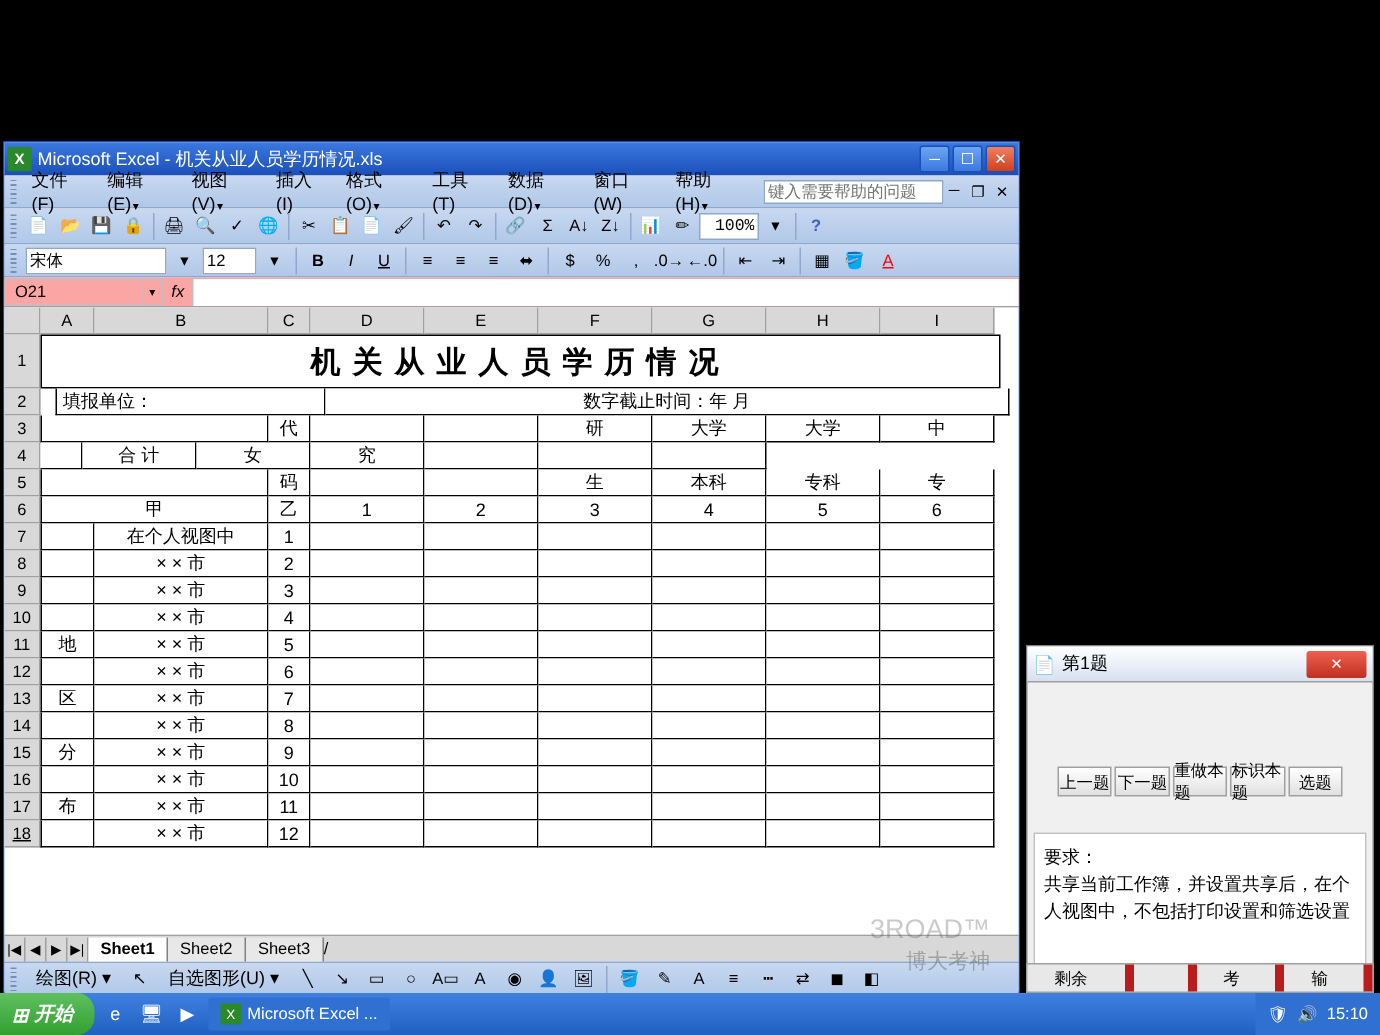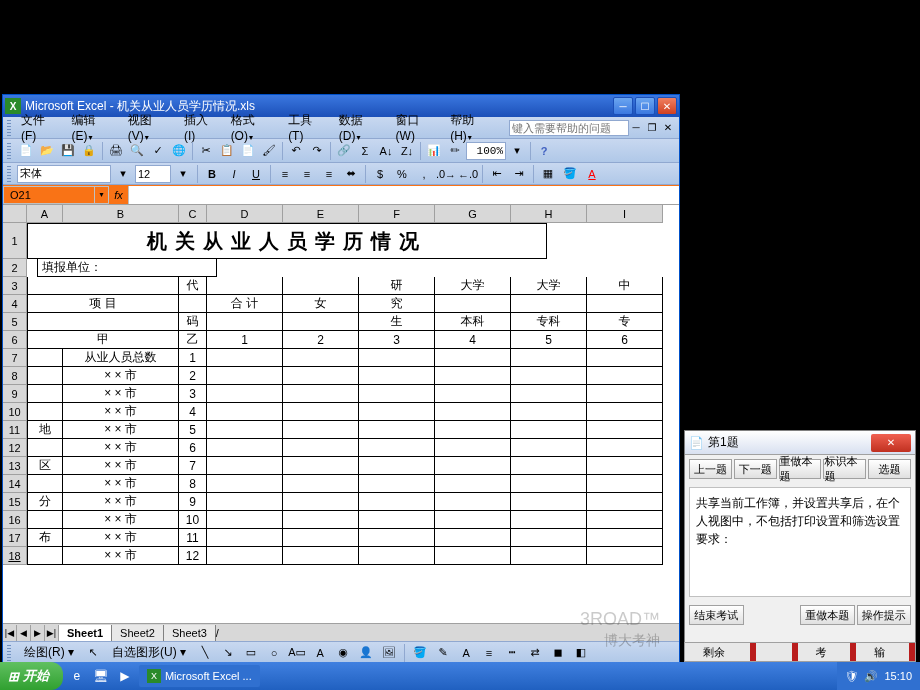--- a/index.html
+++ b/index.html
@@ -23,21 +23,21 @@
 
 .toolbar { height: 24px; background: linear-gradient(#c8d8f0, #b0c8e8); display: flex; align-items: center; padding: 0 4px; border-bottom: 1px solid #90a8d0; gap: 1px; overflow: hidden; }
 .tb-btn { width: 20px; height: 20px; border: 1px solid transparent; display: flex; align-items: center; justify-content: center; font-size: 11px; cursor: pointer; }
 .tb-sep { width: 1px; height: 18px; background: #90a8d0; margin: 0 2px; }
 .zoom-box { width: 40px; height: 18px; font-size: 11px; border: 1px solid #90a8d0; background: #fff; text-align: right; padding-right: 2px; font-family: Liberation Mono, monospace; }
 
 .format-bar { height: 22px; background: linear-gradient(#c8d8f0, #b0c8e8); display: flex; align-items: center; padding: 0 4px; border-bottom: 1px solid #90a8d0; gap: 2px; }
 .font-box { width: 94px; height: 18px; font-size: 11px; border: 1px solid #90a8d0; background: #fff; padding: 0 2px; }
 .size-box { width: 36px; height: 18px; font-size: 11px; border: 1px solid #90a8d0; background: #fff; padding: 0 2px; }
 
-.formula-bar { height: 20px; background: #f97316; display: flex; align-items: center; border-bottom: 1px solid #a0a0a0; }
+.formula-bar { height: 20px; background: #fca5a5; display: flex; align-items: center; border-bottom: 1px solid #a0a0a0; }
 .name-box { width: 92px; height: 18px; font-size: 11px; border: 1px solid #c0c0c0; padding: 0 6px; display: flex; align-items: center; }
 .name-dd { width: 14px; height: 18px; border: 1px solid #c0c0c0; border-left: none; display: flex; align-items: center; justify-content: center; font-size: 8px; cursor: pointer; }
 .fx-btn { width: 20px; height: 18px; font-style: italic; font-size: 11px; display: flex; align-items: center; justify-content: center; cursor: pointer; border-right: 1px solid #c0c0c0; }
 .formula-input { flex: 1; height: 18px; border: none; padding: 0 4px; font-size: 11px; }
 
 .sheet-area { position: relative; height: 418px; background: #fff; overflow: hidden; }
 .corner { position: absolute; left: 0; top: 0; width: 24px; height: 18px; background: #d8d8d8; border-right: 1px solid #a0a0a0; border-bottom: 1px solid #a0a0a0; }
 .col-headers { position: absolute; left: 24px; top: 0; height: 18px; display: flex; }
 .col-h { background: #d8d8d8; border-right: 1px solid #a0a0a0; border-bottom: 1px solid #a0a0a0; display: flex; align-items: center; justify-content: center; font-size: 11px; height: 18px; }
 .row-headers { position: absolute; left: 0; top: 18px; width: 24px; }
@@ -64,21 +64,21 @@
 
 .taskbar { position: absolute; left: 0; bottom: 0; width: 920px; height: 28px; background: linear-gradient(#4080e0, #2060c0); display: flex; align-items: center; }
 .start-btn { height: 28px; padding: 0 14px 0 8px; background: linear-gradient(#60c060, #30a030); color: #fff; font-size: 13px; font-weight: bold; font-style: italic; display: flex; align-items: center; border-radius: 0 12px 12px 0; cursor: pointer; gap: 4px; }
 .task-item { height: 22px; margin-left: 4px; padding: 0 8px; background: #3070d0; color: #fff; font-size: 11px; display: flex; align-items: center; border-radius: 2px; gap: 4px; cursor: pointer; }
 .ql-icon { width: 20px; height: 20px; margin-left: 4px; display: flex; align-items: center; justify-content: center; color: #fff; font-size: 12px; cursor: pointer; }
 .tray { margin-left: auto; height: 28px; background: #3070d0; padding: 0 8px; display: flex; align-items: center; color: #fff; font-size: 11px; gap: 6px; }
 
 .quiz-window { position: absolute; right: 4px; top: 430px; width: 232px; height: 230px; background: #f0f0f0; border: 1px solid #808080; box-shadow: 2px 2px 4px rgba(0,0,0,.3); }
 .quiz-title { height: 24px; background: linear-gradient(#fff, #d8e0f0); display: flex; align-items: center; padding: 0 4px; font-size: 12px; border-bottom: 1px solid #a0a0a0; }
 .quiz-close { margin-left: auto; width: 40px; height: 18px; background: linear-gradient(#f06050, #c03020); color: #fff; border-radius: 2px; display: flex; align-items: center; justify-content: center; font-size: 10px; cursor: pointer; }
-.quiz-row { display: flex; padding: 4px; gap: 2px; }
+.quiz-row { display: flex; padding: 20px; gap: 2px; margin-top: 36px; }
 .quiz-btn { flex: 1; height: 20px; font-size: 11px; border: 1px solid #a0a0a0; background: linear-gradient(#fff,#e0e0e0); display: flex; align-items: center; justify-content: center; cursor: pointer; }
 .quiz-text { margin: 4px; padding: 6px; background: #fff; border: 1px solid #c0c0c0; font-size: 12px; height: 110px; line-height: 1.5; }
 .status2 { position: absolute; right: 4px; bottom: 28px; width: 232px; height: 20px; background: #e8e8e8; border: 1px solid #a0a0a0; display: flex; font-size: 11px; }
 .status2-cell { padding: 2px 18px; border-right: 6px solid #b91c1c; }
 
 .watermark { position: absolute; right: 260px; bottom: 60px; font-size: 18px; color: rgba(80,80,80,.3); font-family: Arial; pointer-events: none; }
 .watermark2 { position: absolute; right: 260px; bottom: 40px; font-size: 14px; color: rgba(80,80,80,.4); pointer-events: none; }
 </style>
 </head>
 <body>
@@ -219,37 +219,37 @@
         <div class="row-h" style="height: 18px;">12</div>
         <div class="row-h" style="height: 18px;">13</div>
         <div class="row-h" style="height: 18px;">14</div>
         <div class="row-h" style="height: 18px;">15</div>
         <div class="row-h" style="height: 18px;">16</div>
         <div class="row-h" style="height: 18px;">17</div>
         <div class="row-h" style="height: 18px; text-decoration: underline;">18</div>
       </div>
     <div class="cells" id="cells">
         <div class="grid-row" style="height: 36px;">
-          <div class="cell title b bt bl" style="width: 520px; height: 36px;">机关从业人员学历情况</div>
+          <div class="cell title b bt bl" style="width: 640px; height: 36px;">机关从业人员学历情况</div>
         </div>
         <div class="grid-row" style="height: 18px; padding-left: 10px;">
           <div class="cell left b bl" style="width: 180px; height: 18px;">填报单位：</div>
+          <div class="cell b" style="width: 456px; height: 18px;">数字截止时间：年  月</div>
         </div>
         <div class="grid-row" style="height: 18px;">
           <div class="cell b bl" style="width: 152px; height: 18px;"></div>
           <div class="cell b" style="width: 28px; height: 18px;">代</div>
           <div class="cell b" style="width: 76px; height: 18px;"></div>
           <div class="cell b" style="width: 76px; height: 18px;"></div>
           <div class="cell b" style="width: 76px; height: 18px;">研</div>
           <div class="cell b" style="width: 76px; height: 18px;">大学</div>
           <div class="cell b" style="width: 76px; height: 18px;">大学</div>
           <div class="cell b" style="width: 76px; height: 18px;">中</div>
         </div>
         <div class="grid-row" style="height: 18px;">
-          <div class="cell b bl" style="width: 152px; height: 18px;">项   目</div>
           <div class="cell b" style="width: 28px; height: 18px;"></div>
           <div class="cell b" style="width: 76px; height: 18px;">合  计</div>
           <div class="cell b" style="width: 76px; height: 18px;">女</div>
           <div class="cell b" style="width: 76px; height: 18px;">究</div>
           <div class="cell b" style="width: 76px; height: 18px;"></div>
           <div class="cell b" style="width: 76px; height: 18px;"></div>
           <div class="cell b" style="width: 76px; height: 18px;"></div>
         </div>
         <div class="grid-row" style="height: 18px;">
           <div class="cell b bl" style="width: 152px; height: 18px;"></div>
@@ -266,21 +266,21 @@
           <div class="cell b" style="width: 28px; height: 18px;">乙</div>
           <div class="cell b" style="width: 76px; height: 18px;">1</div>
           <div class="cell b" style="width: 76px; height: 18px;">2</div>
           <div class="cell b" style="width: 76px; height: 18px;">3</div>
           <div class="cell b" style="width: 76px; height: 18px;">4</div>
           <div class="cell b" style="width: 76px; height: 18px;">5</div>
           <div class="cell b" style="width: 76px; height: 18px;">6</div>
         </div>
         <div class="grid-row" style="height: 18px;">
           <div class="cell b bl" style="width: 36px; height: 18px;"></div>
-          <div class="cell b" style="width: 116px; height: 18px;">从业人员总数</div>
+          <div class="cell b" style="width: 116px; height: 18px;">在个人视图中</div>
           <div class="cell b" style="width: 28px; height: 18px;">1</div>
           <div class="cell b" style="width: 76px; height: 18px;"></div>
           <div class="cell b" style="width: 76px; height: 18px;"></div>
           <div class="cell b" style="width: 76px; height: 18px;"></div>
           <div class="cell b" style="width: 76px; height: 18px;"></div>
           <div class="cell b" style="width: 76px; height: 18px;"></div>
           <div class="cell b" style="width: 76px; height: 18px;"></div>
         </div>
         <div class="grid-row" style="height: 18px;">
           <div class="cell b bl" style="width: 36px; height: 18px;"></div>
@@ -455,22 +455,22 @@
     <div class="quiz-close">✕</div>
   </div>
   <div class="quiz-row">
     <div class="quiz-btn">上一题</div>
     <div class="quiz-btn">下一题</div>
     <div class="quiz-btn">重做本题</div>
     <div class="quiz-btn">标识本题</div>
     <div class="quiz-btn">选题</div>
   </div>
   <div class="quiz-text">
+    <div>要求：</div>
     <div>共享当前工作簿，并设置共享后，在个人视图中，不包括打印设置和筛选设置</div>
-    <div>要求：</div>
   </div>
   <div class="quiz-row">
     <div class="quiz-btn">结束考试</div>
     <div style="flex:1"></div>
     <div class="quiz-btn">重做本题</div>
     <div class="quiz-btn">操作提示</div>
   </div>
 </div>
 
 <div class="status2">

